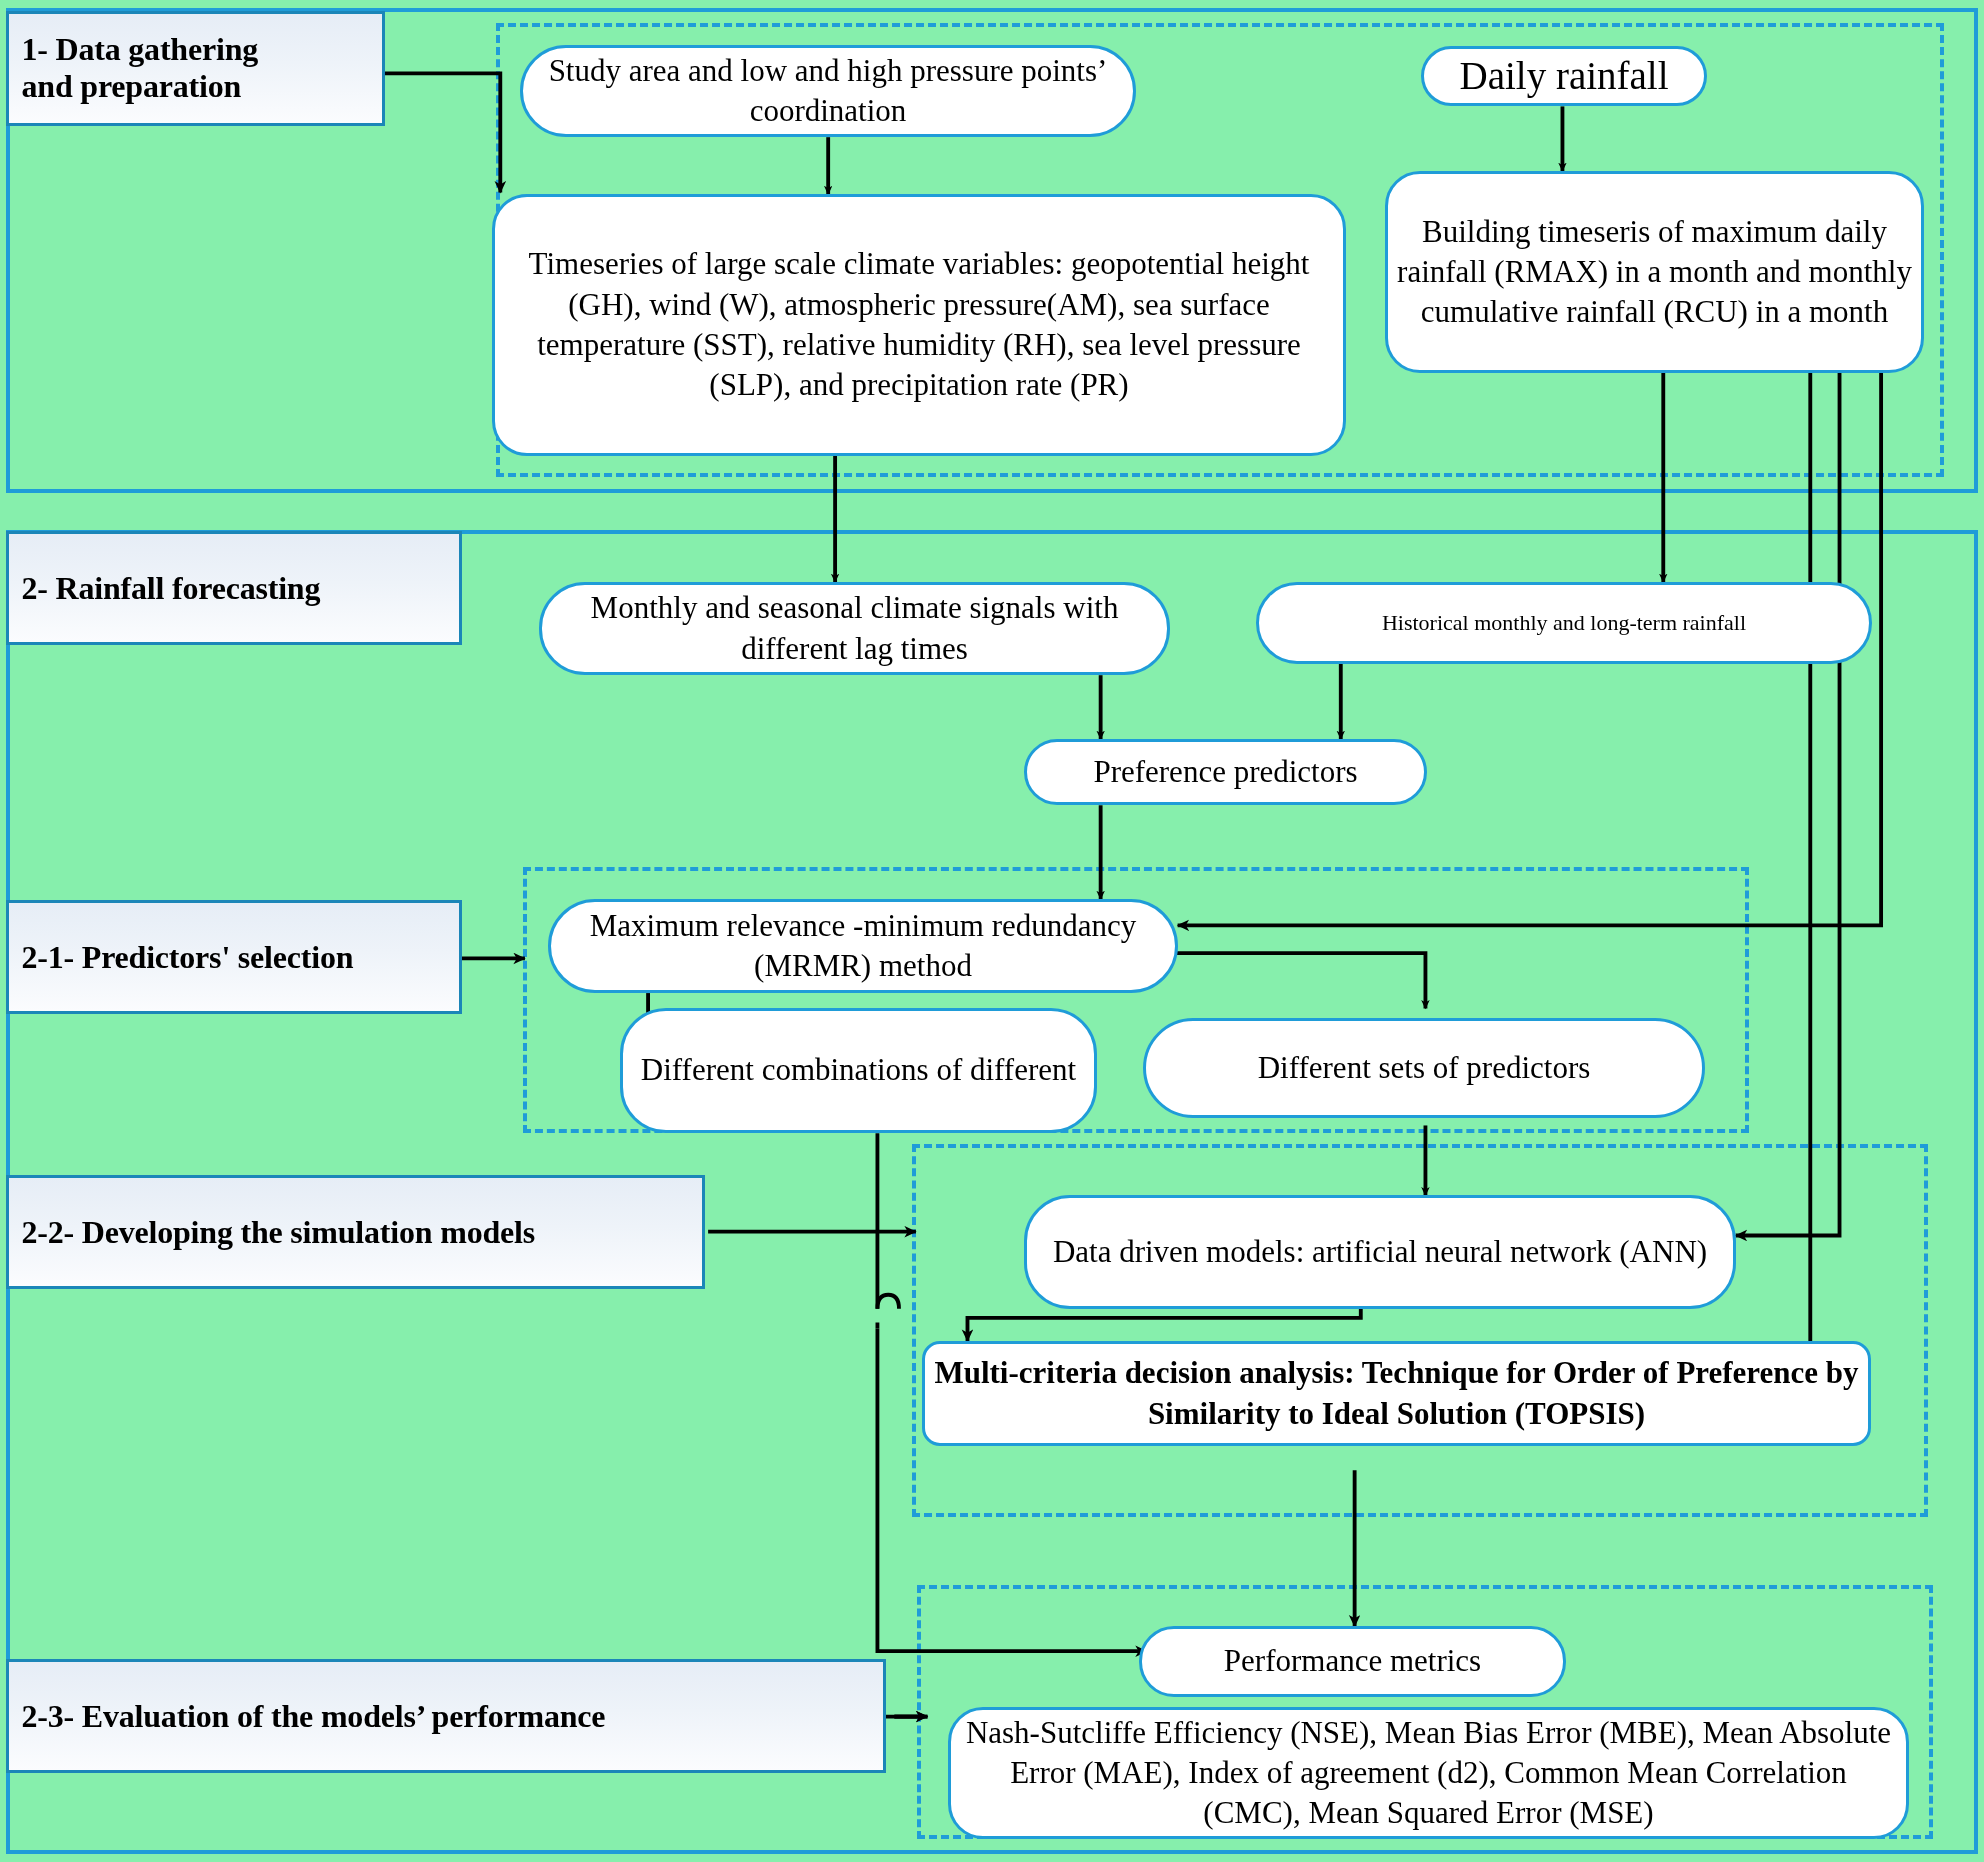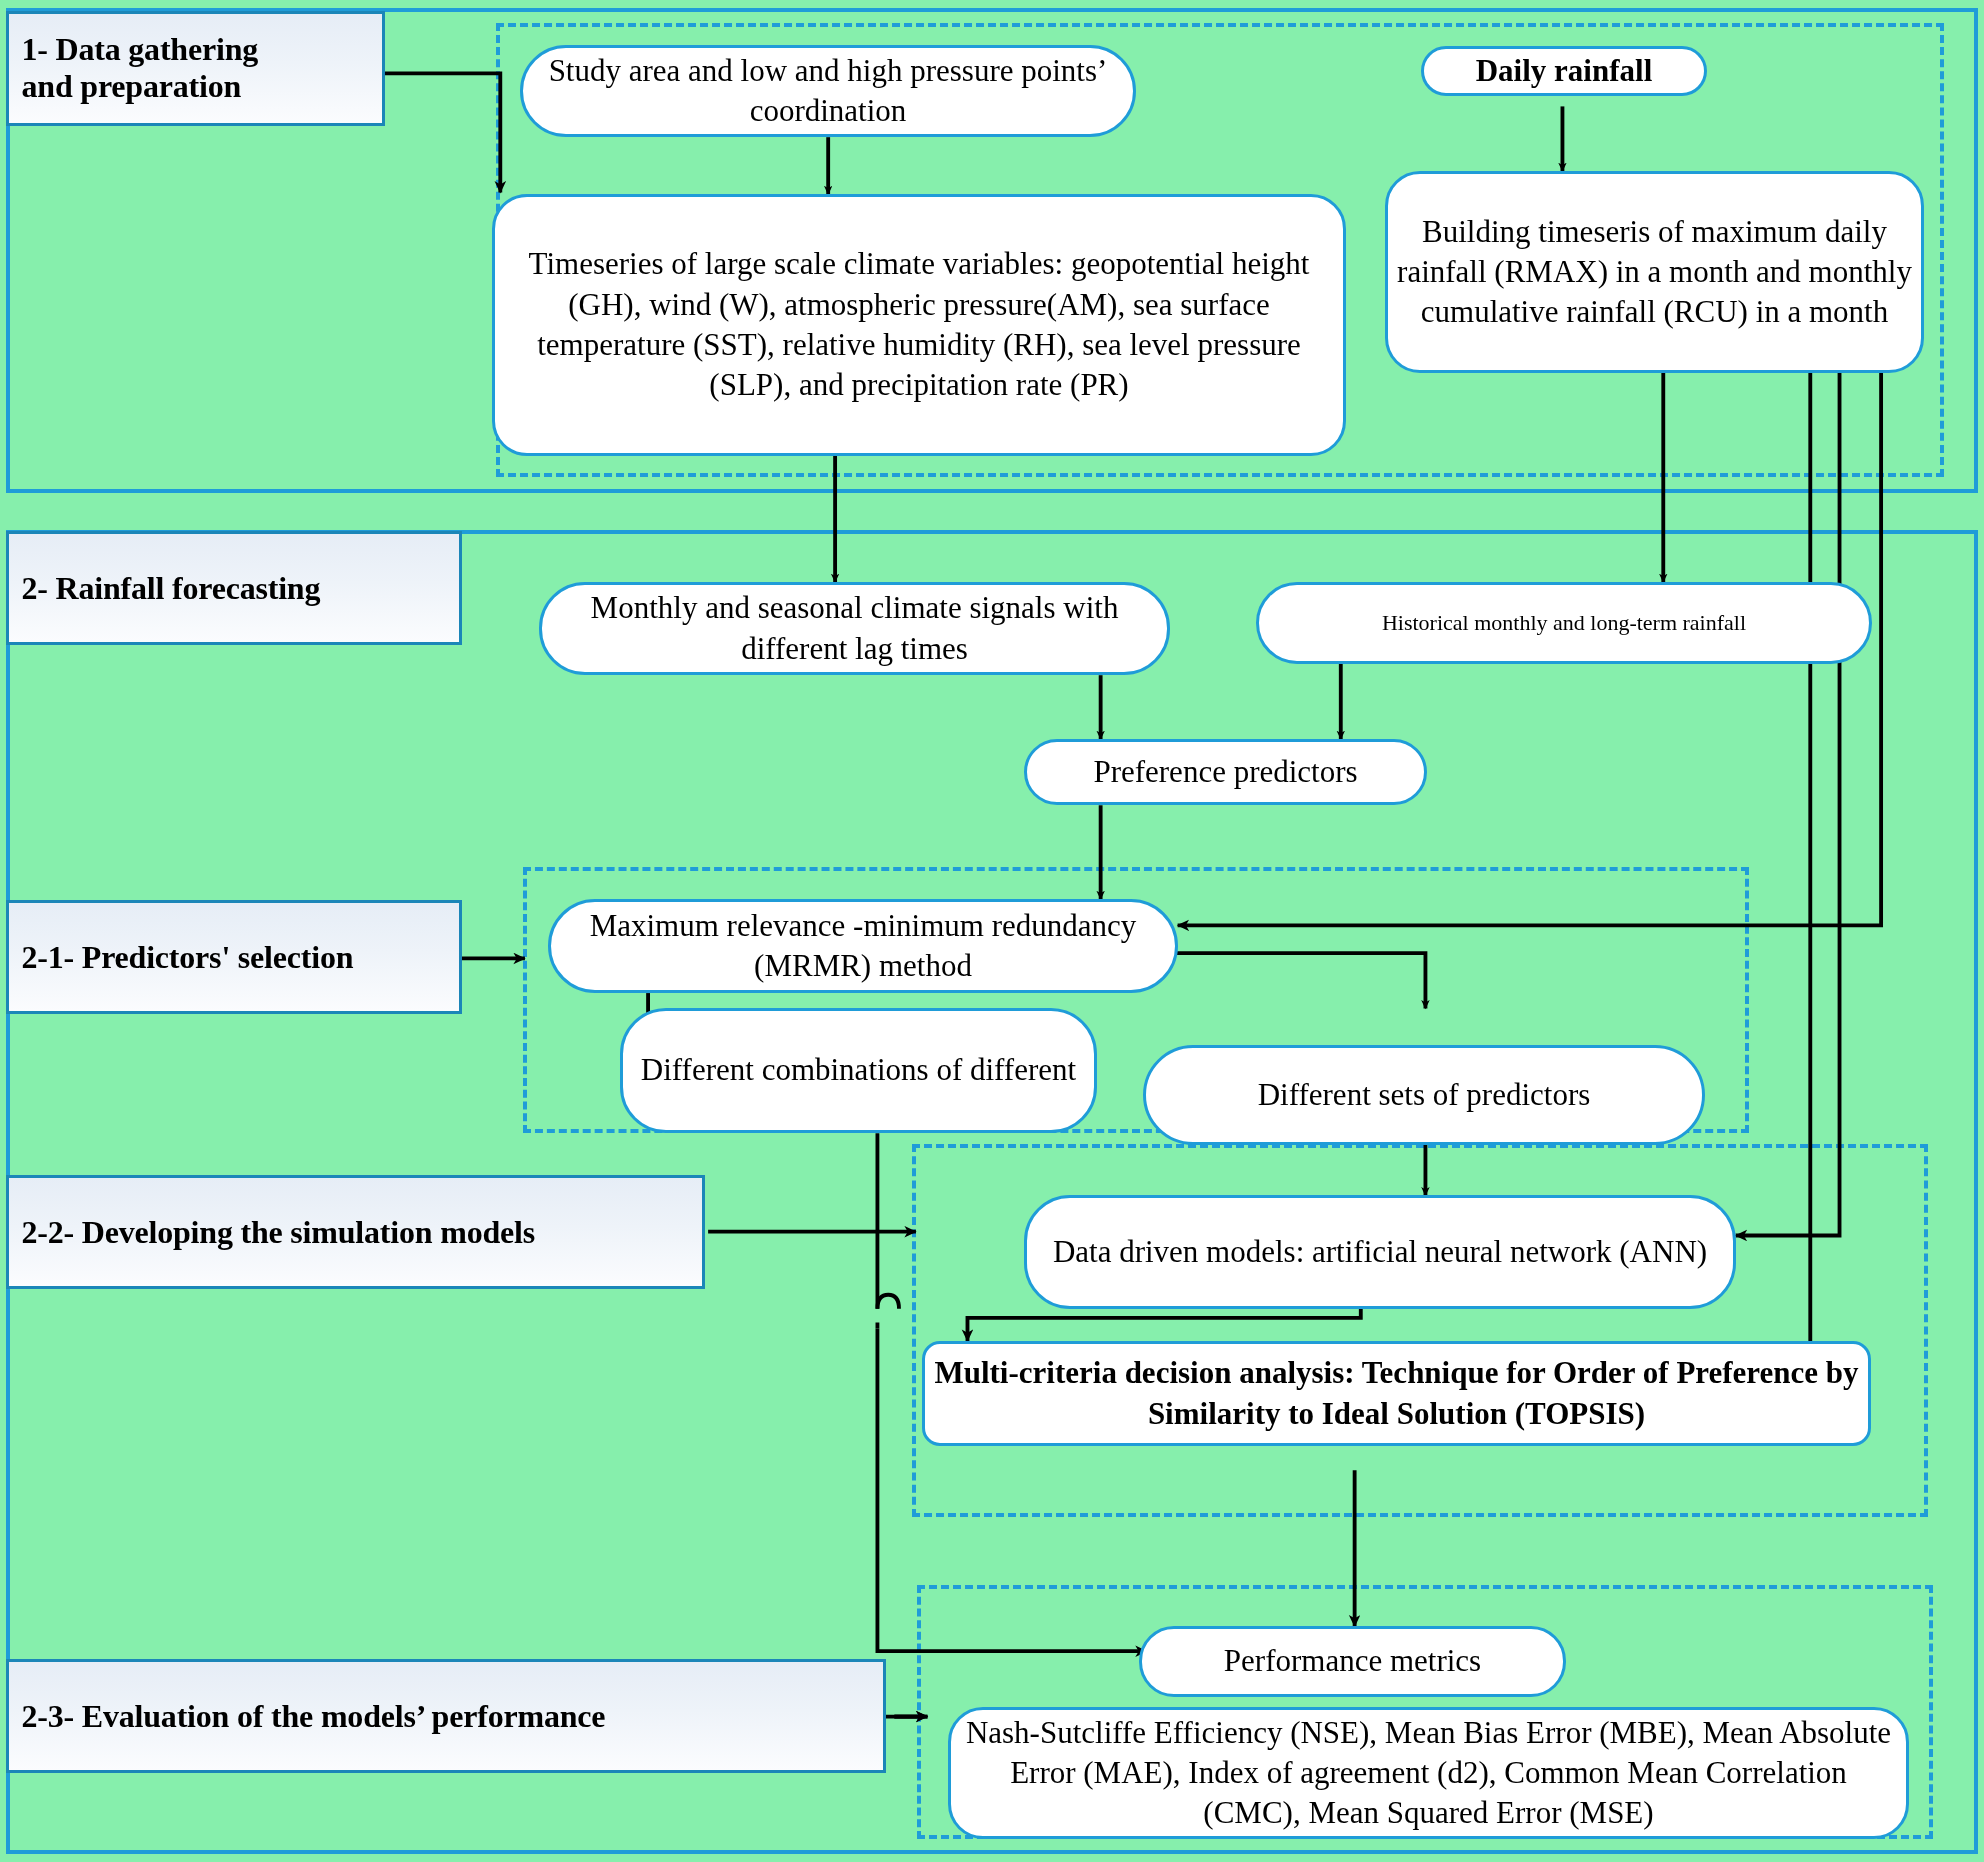--- a/index.html
+++ b/index.html
@@ -143,21 +143,21 @@
   </div>
 
   <div class="node" style="left:520px; top:45px; width:616px; height:92px; border-radius:46px; font-size:31px;">
     <span>Study area and low and high pressure points’ coordination</span>
   </div>
 
   <div class="node" style="left:492px; top:194px; width:854px; height:262px; border-radius:35px; font-size:31px;">
     <span>Timeseries of large scale climate variables: geopotential height (GH), wind (W), atmospheric pressure(AM), sea surface temperature (SST), relative humidity (RH), sea level pressure (SLP), and precipitation rate (PR)</span>
   </div>
 
-  <div class="node" style="left:1421px; top:46px; width:286px; height:50px; border-radius:30px; font-size:31px;font-weight:bold;">
+  <div class="node" style="left:1421px; top:46px; width:286px; height:60px; border-radius:30px; font-size:39px;">
     <span>Daily rainfall</span>
   </div>
 
   <div class="node" style="left:1385px; top:171px; width:539px; height:202px; border-radius:35px; font-size:31px;">
     <span>Building timeseris of maximum daily rainfall (RMAX) in a month and monthly cumulative rainfall (RCU) in a month</span>
   </div>
 
   <div class="node" style="left:539px; top:582px; width:631px; height:93px; border-radius:46px; font-size:31px;">
     <span>Monthly and seasonal climate signals with different lag times</span>
   </div>
@@ -171,21 +171,21 @@
   </div>
 
   <div class="node" style="left:548px; top:899px; width:630px; height:94px; border-radius:47px; font-size:31px;">
     <span>Maximum relevance -minimum redundancy (MRMR) method</span>
   </div>
 
   <div class="node" style="left:620px; top:1008px; width:477px; height:125px; border-radius:46px; font-size:31px;">
     <span>Different combinations of different</span>
   </div>
 
-  <div class="node" style="left:1143px; top:1045px; width:562px; height:100px; border-radius:50px; font-size:31px;">
+  <div class="node" style="left:1143px; top:1018px; width:562px; height:100px; border-radius:50px; font-size:31px;">
     <span>Different sets of predictors</span>
   </div>
 
   <div class="node" style="left:1024px; top:1195px; width:712px; height:114px; border-radius:46px; font-size:31px;">
     <span>Data driven models: artificial neural network (ANN)</span>
   </div>
 
   <div class="node" style="left:922px; top:1341px; width:949px; height:105px; border-radius:18px; font-size:31px;font-weight:bold;">
     <span>Multi-criteria decision analysis: Technique for Order of Preference by Similarity to Ideal Solution (TOPSIS)</span>
   </div>

